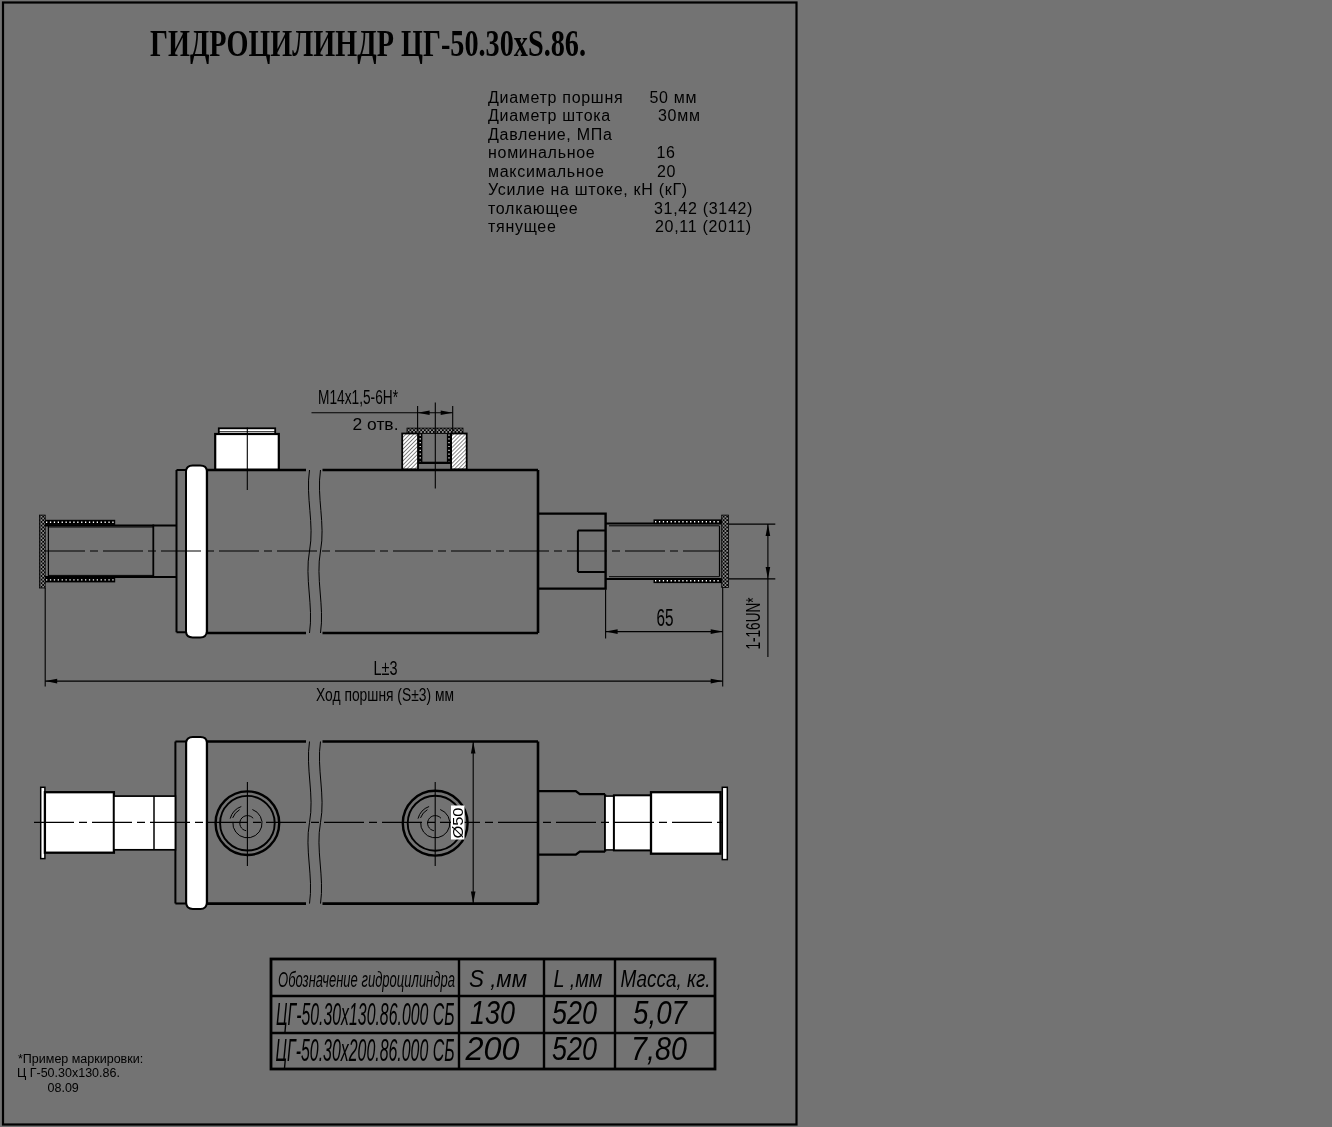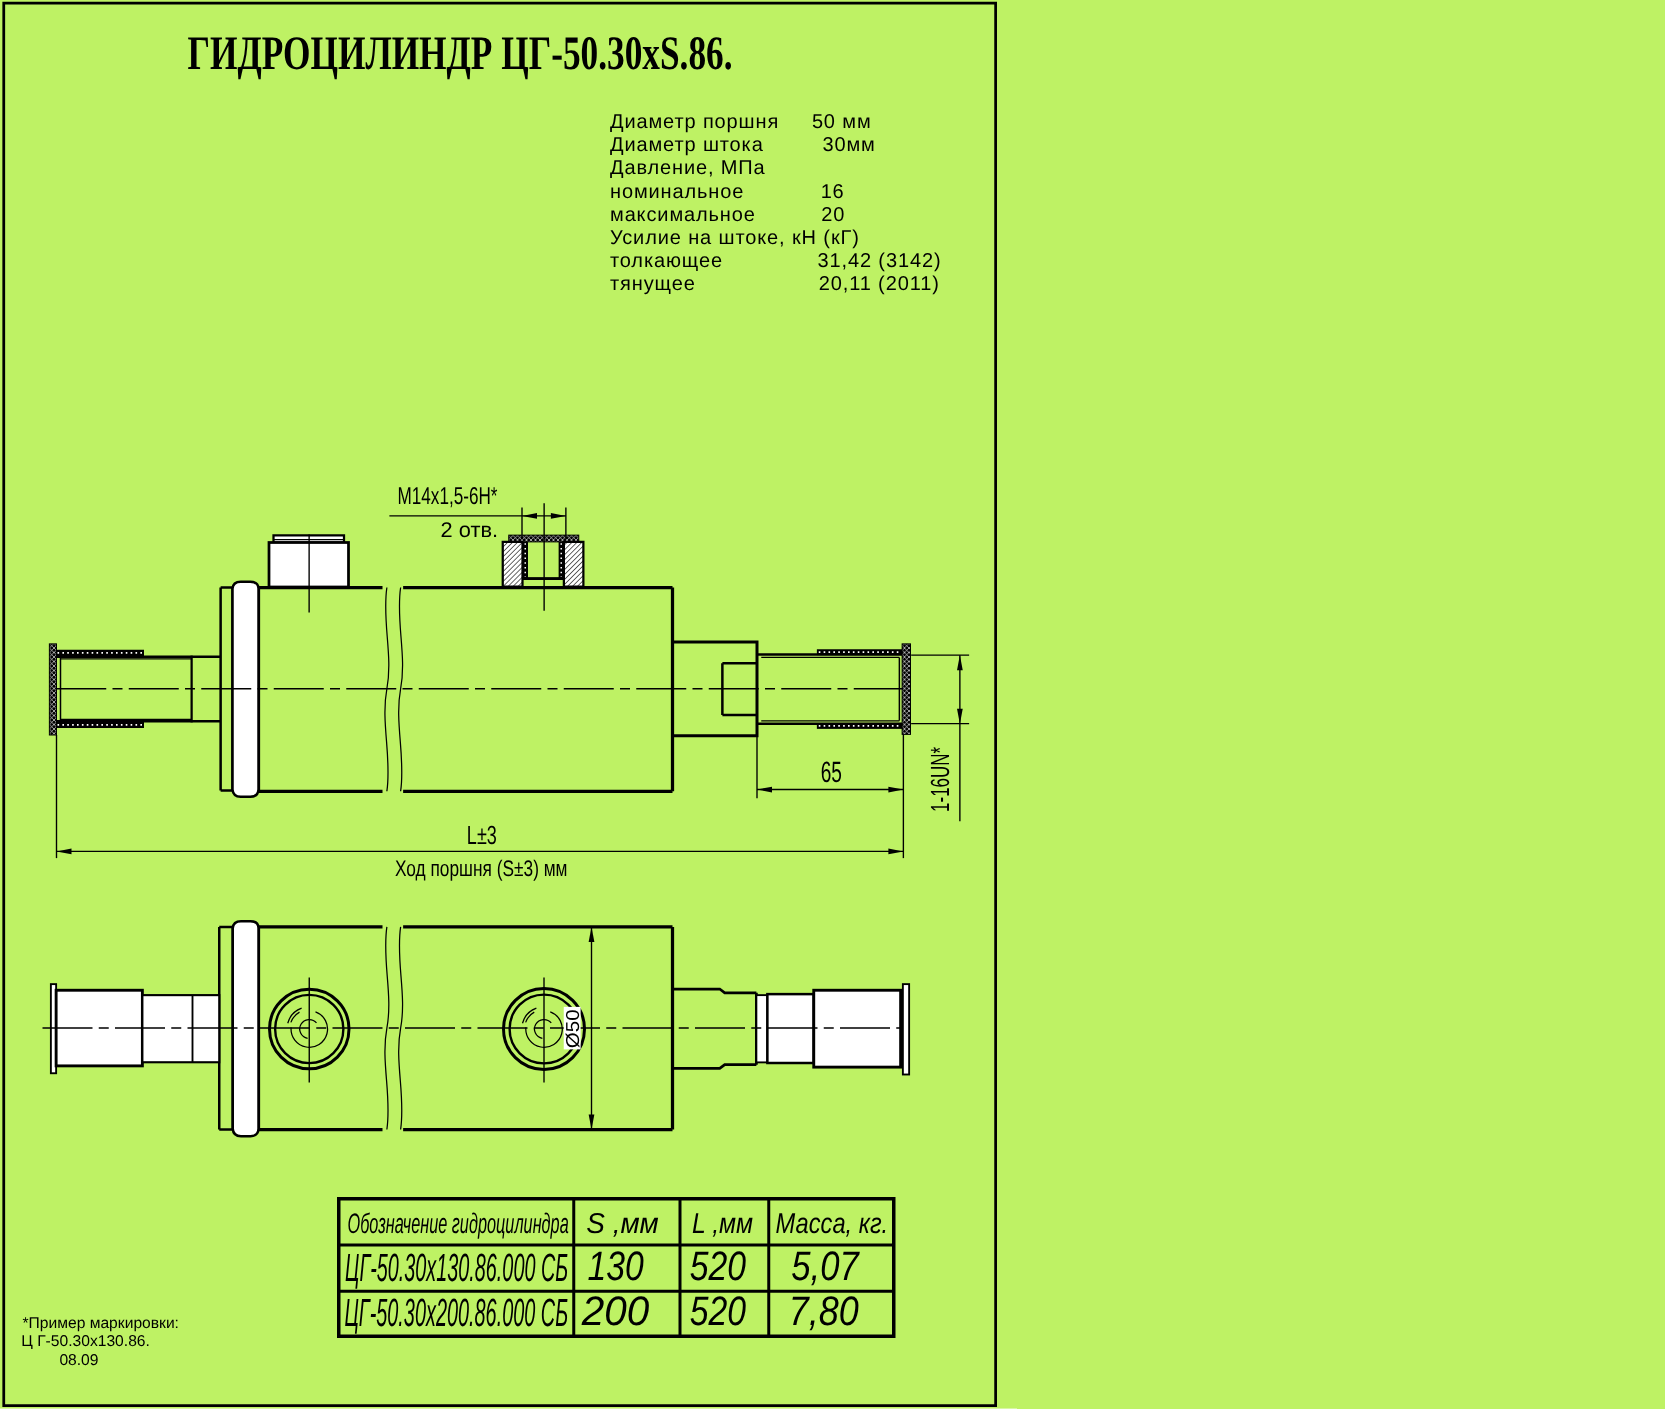--- a/index.html
+++ b/index.html
@@ -1,16 +1,16 @@
 <!DOCTYPE html>
 <html><head>
 <meta charset="utf-8">
 <style>
   html,body{margin:0;padding:0;background:#ffffff;}
-  .page{position:relative;width:1332px;height:1127px;background:#bef264;overflow:hidden;}
+  .page{position:relative;width:1332px;height:1127px;background:#737373;overflow:hidden;}
   svg{position:absolute;left:0;top:0;}
   text{fill:#000;}
 </style>
 </head>
 <body>
 <div class="page">
 <svg width="1332" height="1127" viewBox="0 0 1332 1127">
 <defs>
   <pattern id="xh" width="3.6" height="3.6" patternUnits="userSpaceOnUse">
     <rect width="3.6" height="3.6" fill="#000"></rect>

